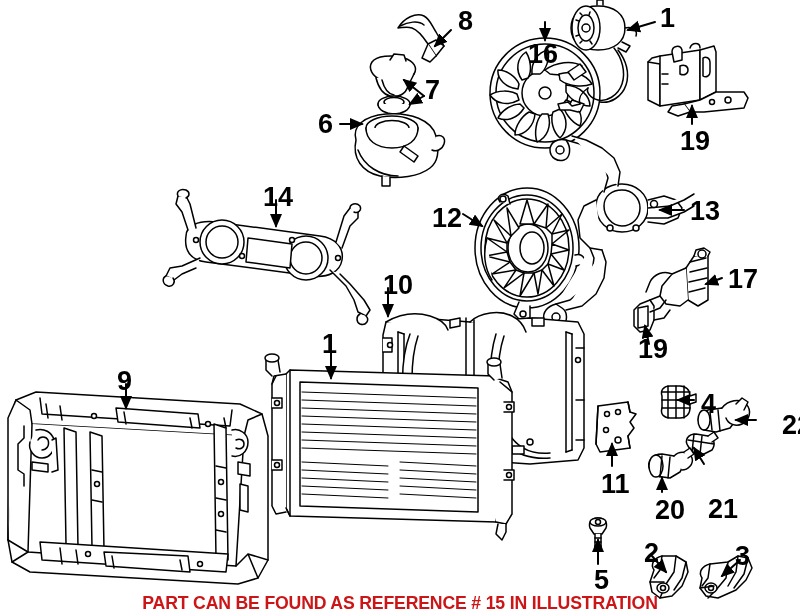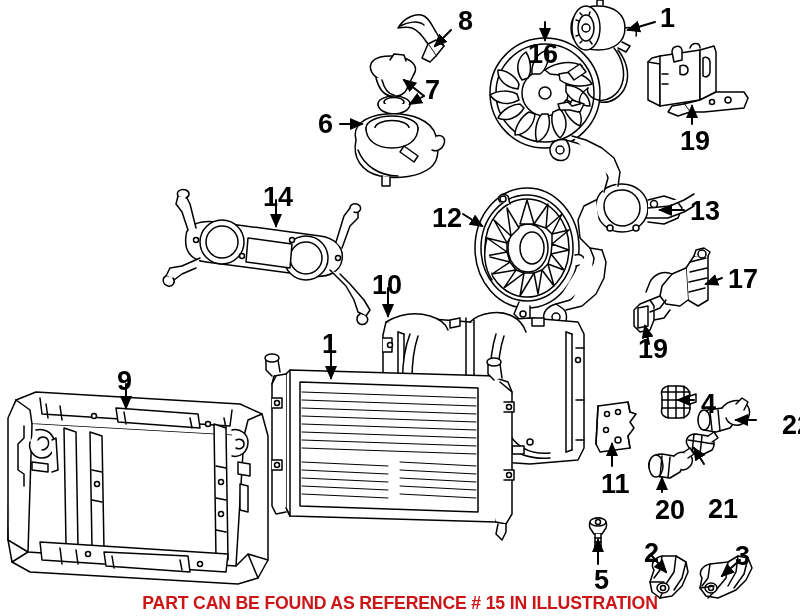--- a/index.html
+++ b/index.html
@@ -441,21 +441,21 @@
 
   <div class="callout-label" style="left:322px; top:331px;">1</div>
   <div class="callout-label" style="left:644px; top:540px;">2</div>
   <div class="callout-label" style="left:735px; top:543px;">3</div>
   <div class="callout-label" style="left:701px; top:391px;">4</div>
   <div class="callout-label" style="left:594px; top:567px;">5</div>
   <div class="callout-label" style="left:318px; top:111px;">6</div>
   <div class="callout-label" style="left:425px; top:77px;">7</div>
   <div class="callout-label" style="left:458px; top:8px;">8</div>
   <div class="callout-label" style="left:117px; top:368px;">9</div>
-  <div class="callout-label" style="left:372px; top:272px;">10</div>
+  <div class="callout-label" style="left:383px; top:272px;">10</div>
   <div class="callout-label" style="left:601px; top:471px;">11</div>
   <div class="callout-label" style="left:432px; top:205px;">12</div>
   <div class="callout-label" style="left:690px; top:198px;">13</div>
   <div class="callout-label" style="left:263px; top:184px;">14</div>
   <div class="callout-label" style="left:660px; top:5px;">1</div>
   <div class="callout-label" style="left:528px; top:6px;margin-top:35px;">16</div>
   <div class="callout-label" style="left:728px; top:266px;">17</div>
   <div class="callout-label" style="left:680px; top:128px;">19</div>
   <div class="callout-label" style="left:638px; top:336px;">19</div>
   <div class="callout-label" style="left:655px; top:497px;">20</div>

